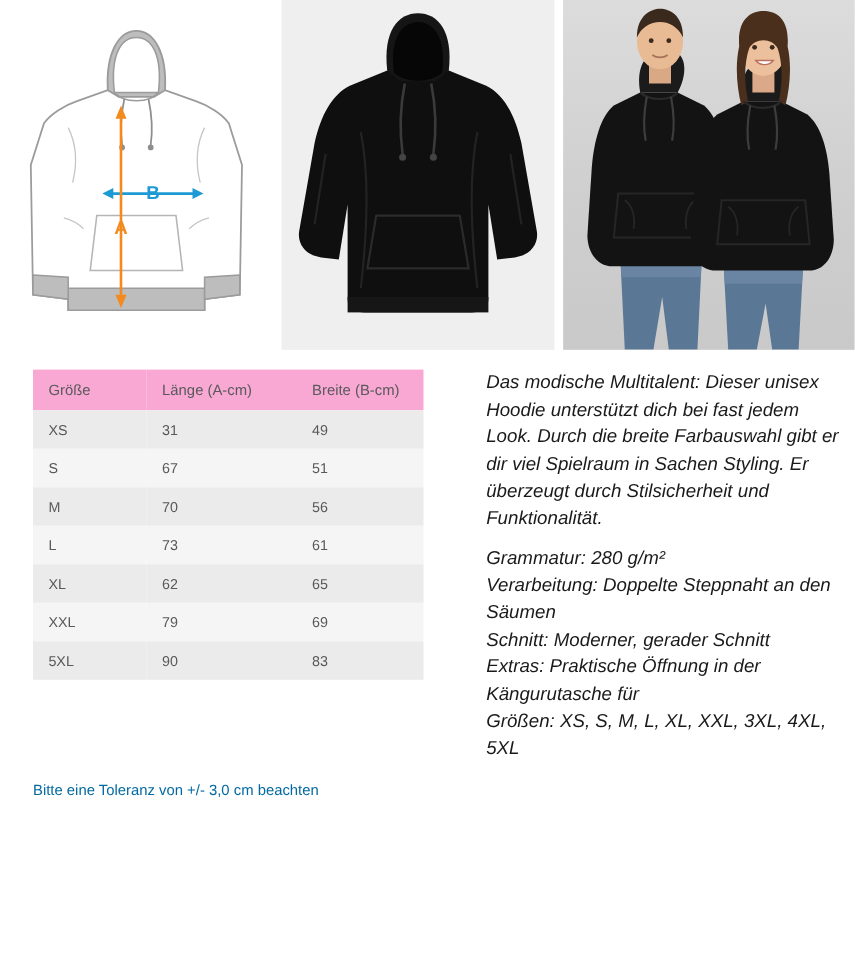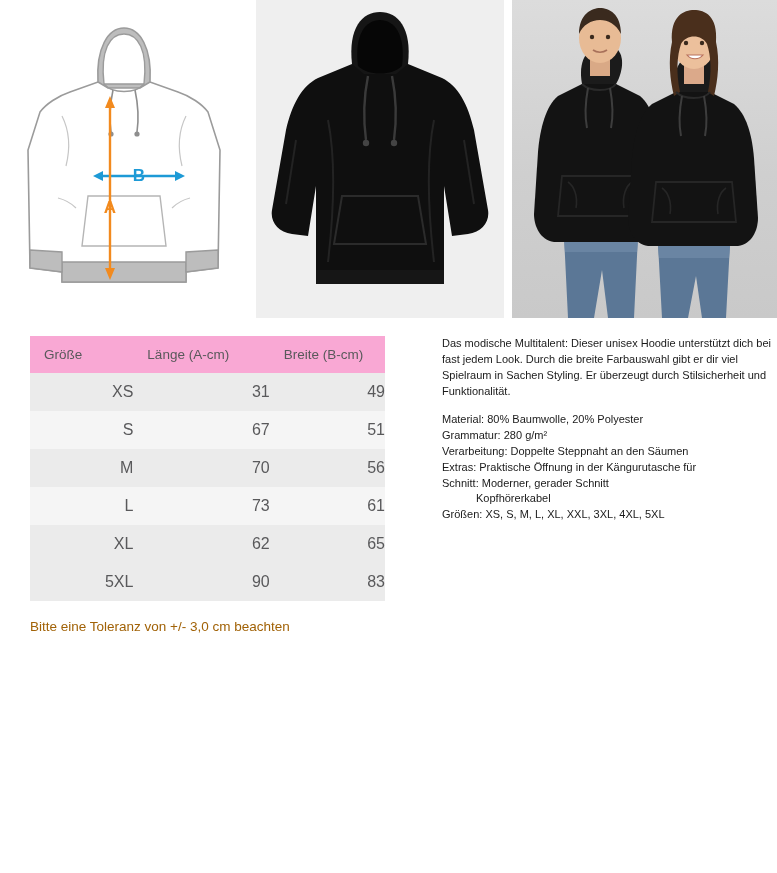--- a/index.html
+++ b/index.html
@@ -56,43 +56,43 @@
     text-align: left;
     font-weight: normal;
     color: #59595b;
     padding: 11px 0 11px 14px;
     background: #f9a8d4;
     font-size: 13.5px;
   }
   table.size-table td {
     padding: 10px 0 10px 14px;
     color: #59595b;
-    font-size: 16px;
-    text-align: right;
+    font-size: 13px;
   }
   table.size-table tr.odd td { background: #ebebeb; }
   table.size-table tr.even td { background: #f5f5f5; }
   .col-size { width: 100px; }
   .col-len  { width: 140px; }
   .col-wid  { width: 115px; }
 
   .tolerance {
     margin-left: 30px;
     margin-top: 18px;
     font-size: 13.5px;
-    color: #a16207;
+    color: #0369a1;
   }
 
   
   .desc {
     width: 330px;
     margin-left: 27px;
-    font-size: 11px;
+    font-size: 17px;
     line-height: 1.45;
     color: #1a1a1a;
+    font-style: italic;
   }
   .desc p { margin: 0 0 12px 0; }
   .desc .spec-list { margin: 0; }
   .desc .spec-line { white-space: pre-wrap; }
   .indent { display:inline-block; width: 34px; }
 
   
   .photo-bg {
     position: absolute;
     inset: 0;
@@ -265,36 +265,39 @@
         <tr class="even">
           <td>L</td>
           <td>73</td>
           <td>61</td>
         </tr>
         <tr class="odd">
           <td>XL</td>
           <td>62</td>
           <td>65</td>
         </tr>
+        <tr class="even">
+          <td>XXL</td>
+          <td>79</td>
+          <td>69</td>
+        </tr>
         <tr class="odd">
           <td>5XL</td>
           <td>90</td>
           <td>83</td>
         </tr>
       </tbody>
     </table>
   </div>
 
   <div class="desc">
     <p>Das modische Multitalent: Dieser unisex Hoodie unterstützt dich bei fast jedem Look. Durch die breite Farbauswahl gibt er dir viel Spielraum in Sachen Styling. Er überzeugt durch Stilsicherheit und Funktionalität.</p>
     <div class="spec-list">
-      <div class="spec-line">Material: 80% Baumwolle, 20% Polyester</div>
       <div class="spec-line">Grammatur: 280 g/m²</div>
       <div class="spec-line">Verarbeitung: Doppelte Steppnaht an den Säumen</div>
+      <div class="spec-line">Schnitt: Moderner, gerader Schnitt</div>
       <div class="spec-line">Extras: Praktische Öffnung in der Kängurutasche für</div>
-      <div class="spec-line">Schnitt: Moderner, gerader Schnitt</div>
-      <div class="spec-line"><span class="indent"></span><span>Kopfhörerkabel</span></div>
       <div class="spec-line">Größen: XS, S, M, L, XL, XXL, 3XL, 4XL, 5XL</div>
     </div>
   </div>
 </div>
 
 <div class="tolerance">Bitte eine Toleranz von +/- 3,0 cm beachten</div>
 
 </body></html>

